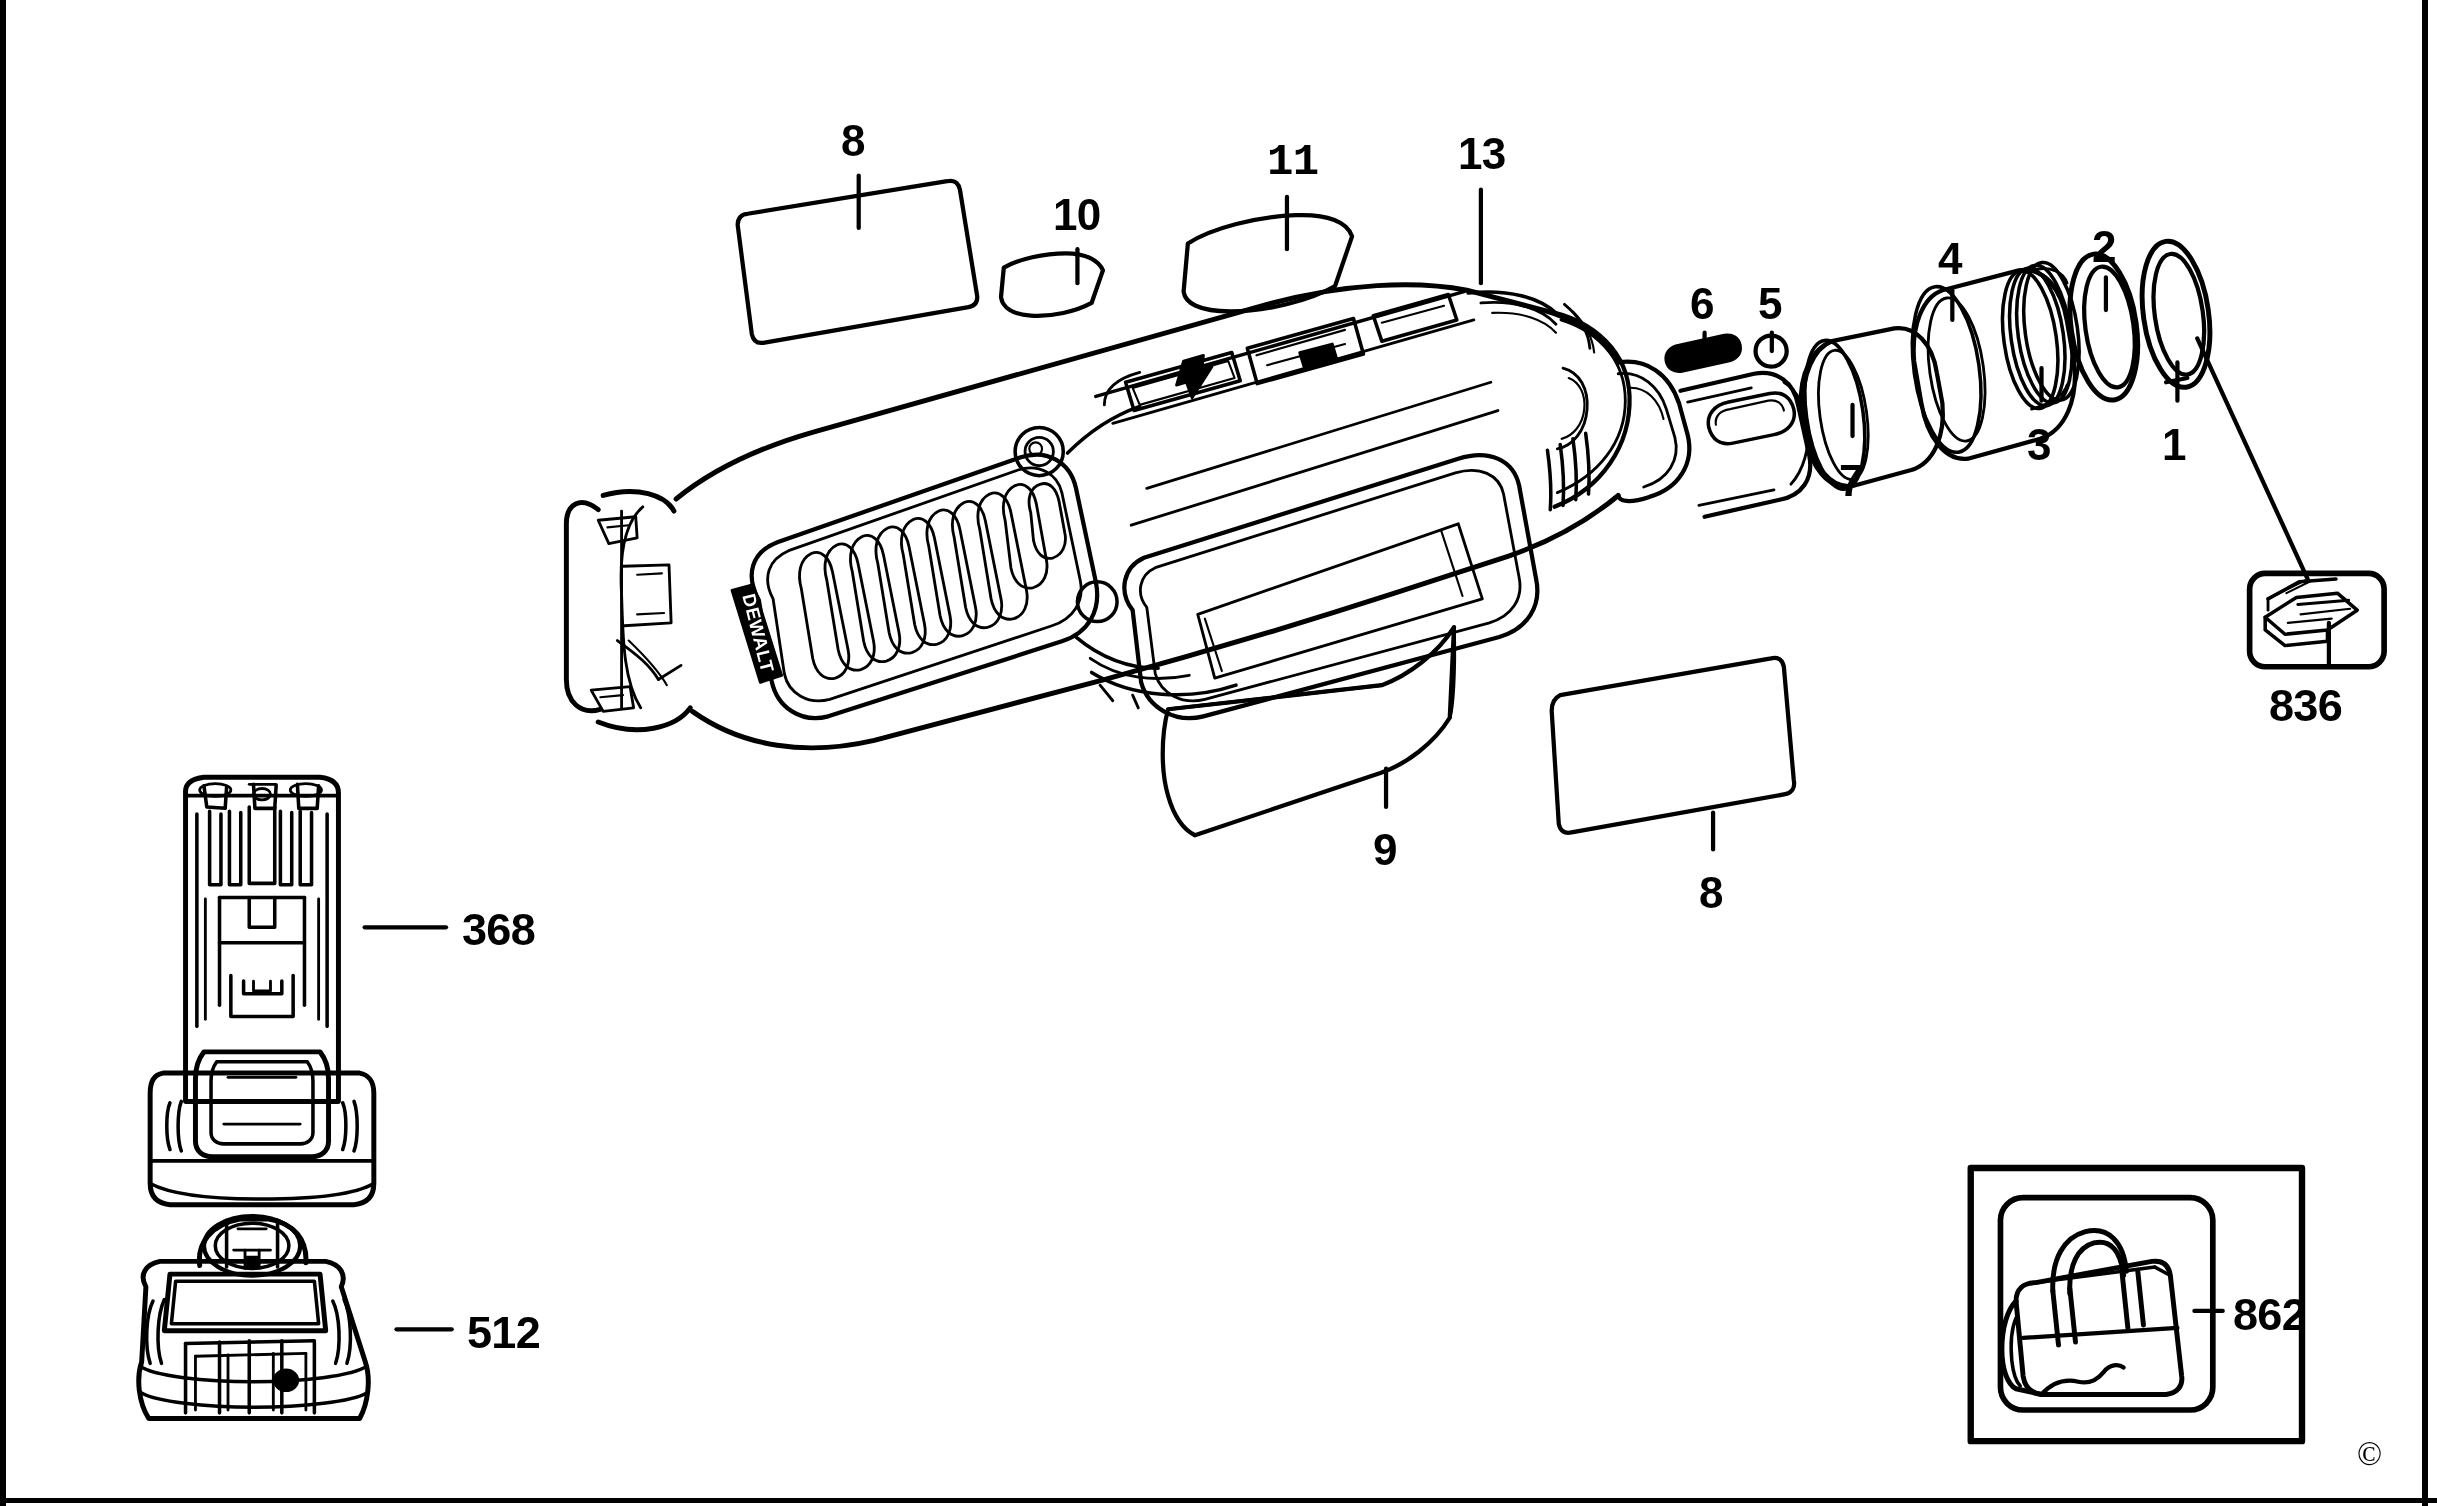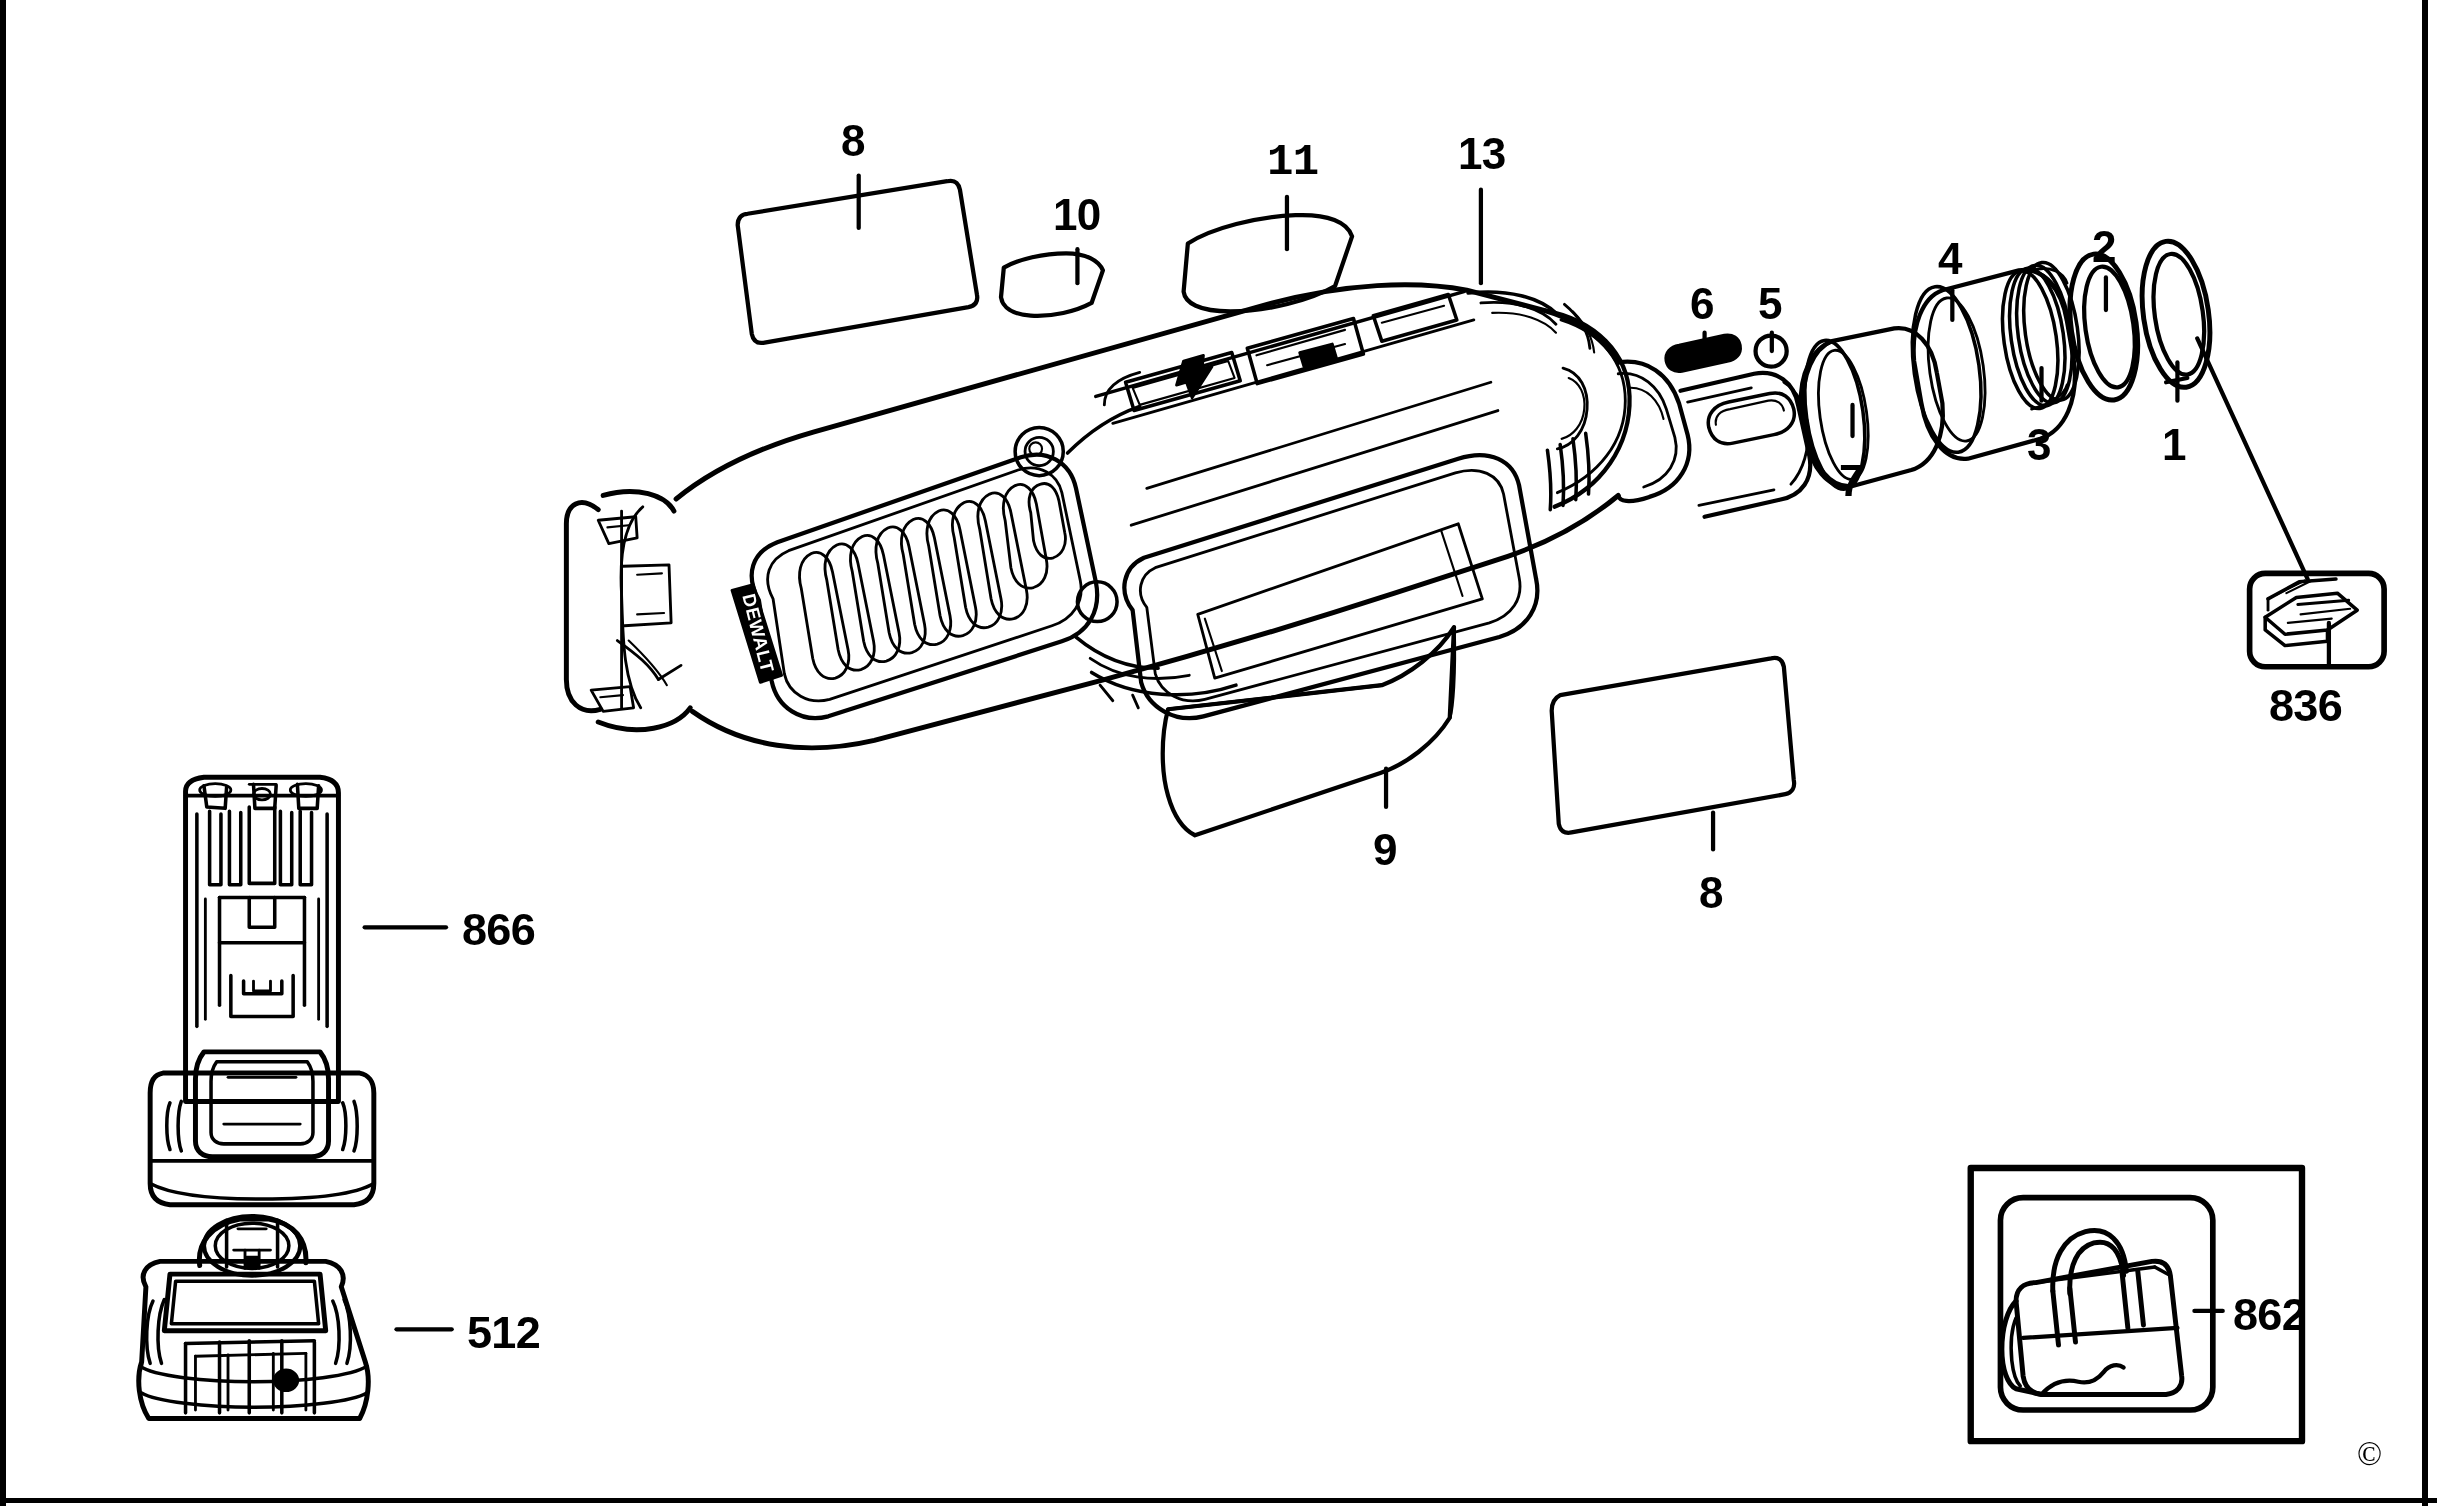--- a/index.html
+++ b/index.html
@@ -499,21 +499,21 @@
       <div class="callout-num" style="left: 1690px; top: 282px;">6</div>
       <div class="callout-num" style="left: 1758px; top: 282px;">5</div>
       <div class="callout-num" style="left: 1938px; top: 237px;">4</div>
       <div class="callout-num" style="left: 2092px; top: 225px;">2</div>
       <div class="callout-num" style="left: 1839px; top: 459px;">7</div>
       <div class="callout-num" style="left: 2027px; top: 423px;">3</div>
       <div class="callout-num" style="left: 2162px; top: 423px;">1</div>
       <div class="callout-num big" style="left: 2269px; top: 683px;">836</div>
       <div class="callout-num" style="left: 1373px; top: 828px;">9</div>
       <div class="callout-num" style="left: 1699px; top: 871px;">8</div>
-      <div class="callout-num big" style="left: 462px; top: 907px;">866</div>
+      <div class="callout-num big" style="left: 462px; top: 907px;">368</div>
       <div class="callout-num big" style="left: 467px; top: 1310px;">512</div>
       <div class="callout-num big" style="left: 2233px; top: 1292px;">862</div>
     </div>
 
   <div class="copyright" style="left:2357px; top:1436px;">©</div>
 
 </div>
 
 
 </body></html>

